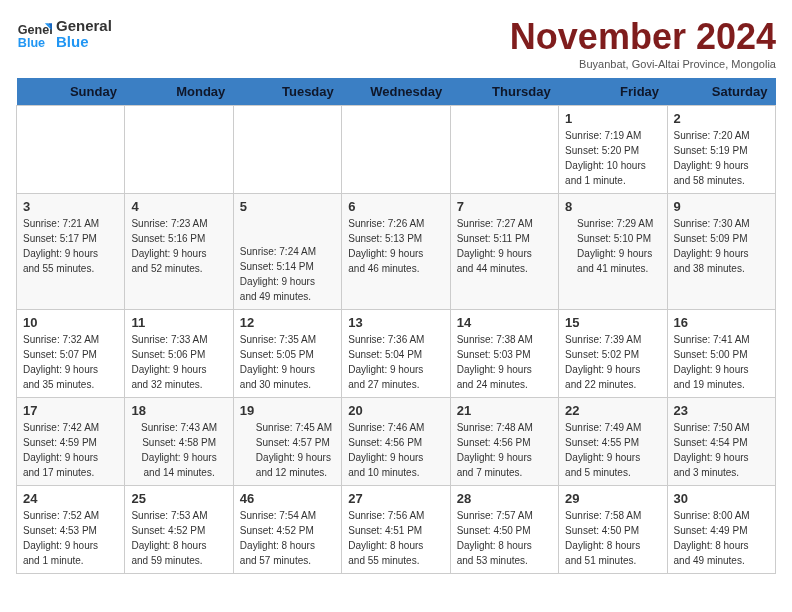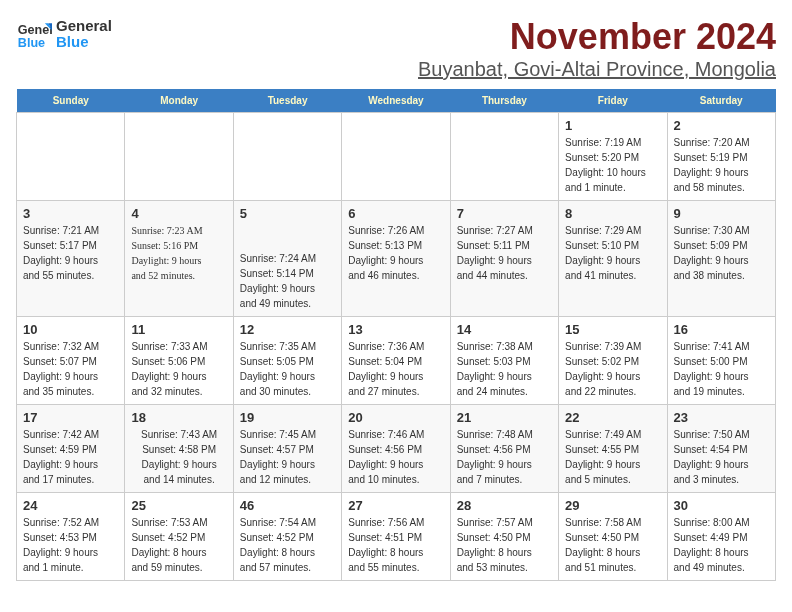--- a/index.html
+++ b/index.html
@@ -27,35 +27,34 @@
     }
     .title-block {
       text-align: right;
     }
     .month-title {
       font-size: 36px;
       font-weight: bold;
       color: #7f1d1d;
     }
     .location {
-      font-size: 20px;
+      font-size: 11px;
       color: #555;
-      text-decoration: underline;
     }
     table {
       width: 100%;
       border-collapse: collapse;
       table-layout: fixed;
     }
     thead th {
       background-color: #3b7fc4;
-      color: #fef9c3;
-      text-align: center;
+      color: #0f172a;
+      text-align: right;
       padding: 6px 8px;
-      font-size: 10px;
+      font-size: 13px;
       font-weight: bold;
     }
     tbody td {
       border: 1px solid #ccc;
       vertical-align: top;
       padding: 5px 6px;
       font-size: 10.5px;
       color: #333;
       height: 88px;
       background: #fff;
@@ -137,21 +136,21 @@
       <tr>
         <td>
           <span class="day-num">3</span>
           <div class="day-info" style="white-space: pre-line;">Sunrise: 7:21 AM
 Sunset: 5:17 PM
 Daylight: 9 hours
 and 55 minutes.</div>
         </td>
         <td>
           <span class="day-num">4</span>
-          <div class="day-info" style="white-space: pre-line; font-family: Liberation Serif, serif;">Sunrise: 7:23 AM
+          <div class="day-info" style="white-space: pre-line;">Sunrise: 7:23 AM
 Sunset: 5:16 PM
 Daylight: 9 hours
 and 52 minutes.</div>
         </td>
         <td>
           <span class="day-num">5</span>
           <div class="day-info" style="white-space: pre-line; margin-top: 30px;">Sunrise: 7:24 AM
 Sunset: 5:14 PM
 Daylight: 9 hours
 and 49 minutes.</div>
@@ -165,21 +164,21 @@
         </td>
         <td>
           <span class="day-num">7</span>
           <div class="day-info" style="white-space: pre-line;">Sunrise: 7:27 AM
 Sunset: 5:11 PM
 Daylight: 9 hours
 and 44 minutes.</div>
         </td>
         <td>
           <span class="day-num">8</span>
-          <div class="day-info" style="white-space: pre-line;">Sunrise: 7:29 AM
+          <div class="day-info" style="white-space: pre-line; margin-left: 12px;">Sunrise: 7:29 AM
 Sunset: 5:10 PM
 Daylight: 9 hours
 and 41 minutes.</div>
         </td>
         <td>
           <span class="day-num">9</span>
           <div class="day-info" style="white-space: pre-line;">Sunrise: 7:30 AM
 Sunset: 5:09 PM
 Daylight: 9 hours
 and 38 minutes.</div>
@@ -246,21 +245,21 @@
         </td>
         <td>
           <span class="day-num">18</span>
           <div class="day-info" style="white-space: pre-line; text-align: center;">Sunrise: 7:43 AM
 Sunset: 4:58 PM
 Daylight: 9 hours
 and 14 minutes.</div>
         </td>
         <td>
           <span class="day-num">19</span>
-          <div class="day-info" style="white-space: pre-line;">Sunrise: 7:45 AM
+          <div class="day-info" style="white-space: pre-line; margin-left: 16px;">Sunrise: 7:45 AM
 Sunset: 4:57 PM
 Daylight: 9 hours
 and 12 minutes.</div>
         </td>
         <td>
           <span class="day-num">20</span>
           <div class="day-info" style="white-space: pre-line;">Sunrise: 7:46 AM
 Sunset: 4:56 PM
 Daylight: 9 hours
 and 10 minutes.</div>

